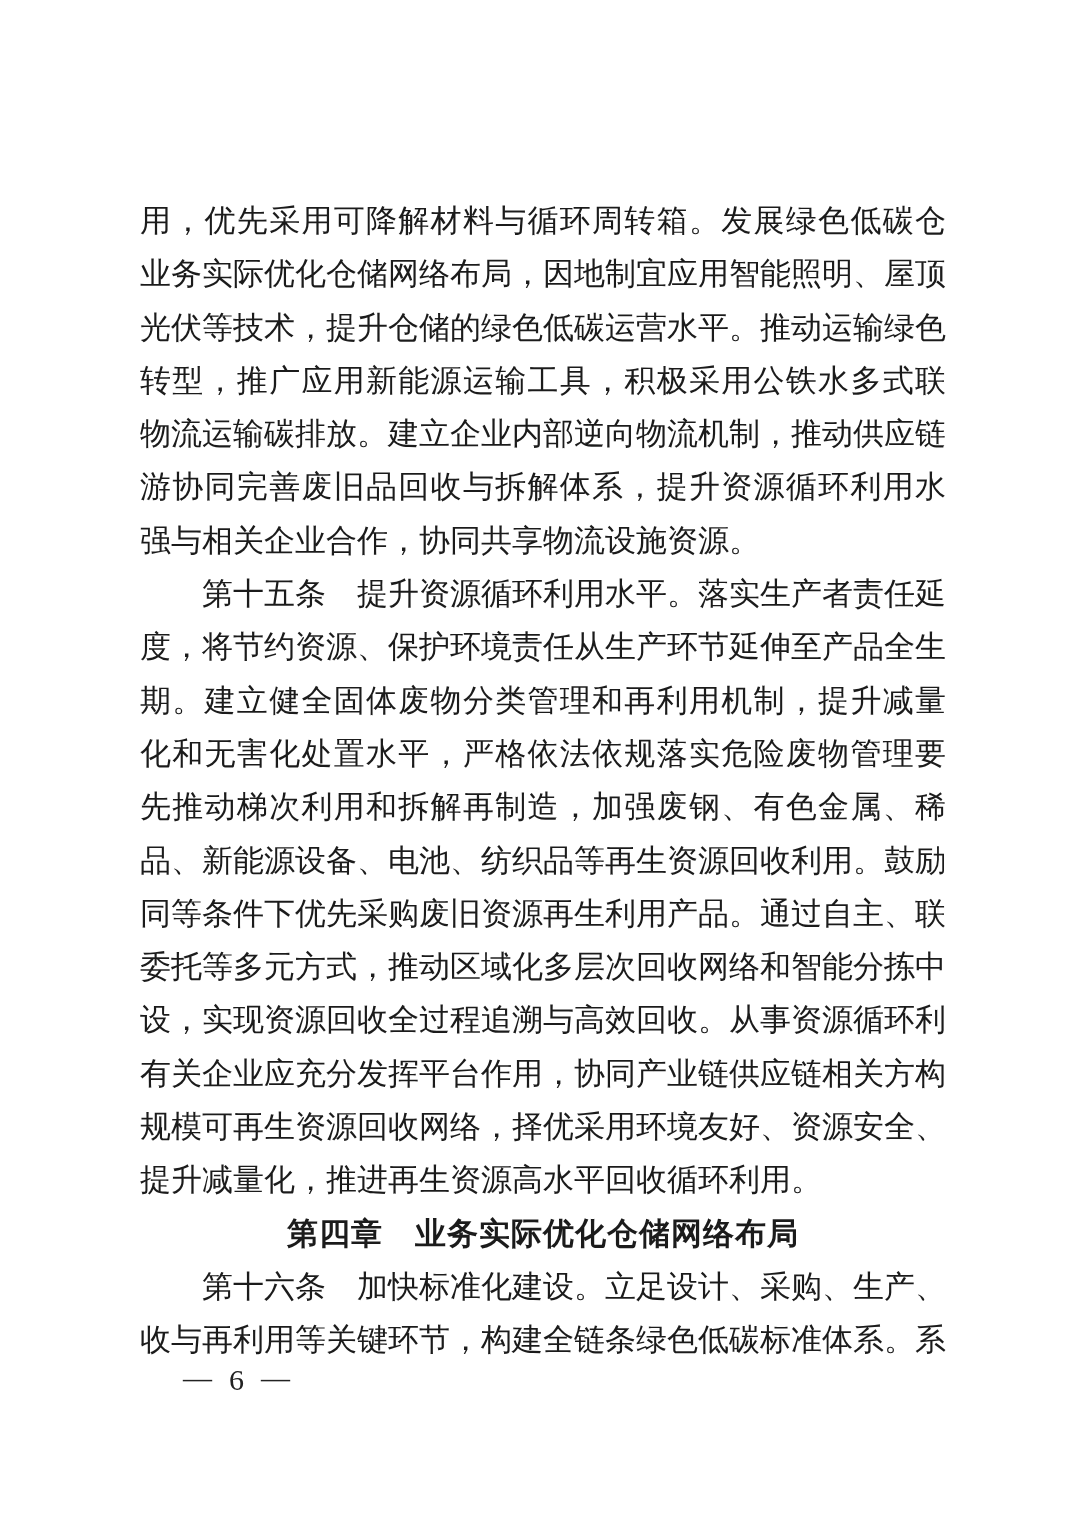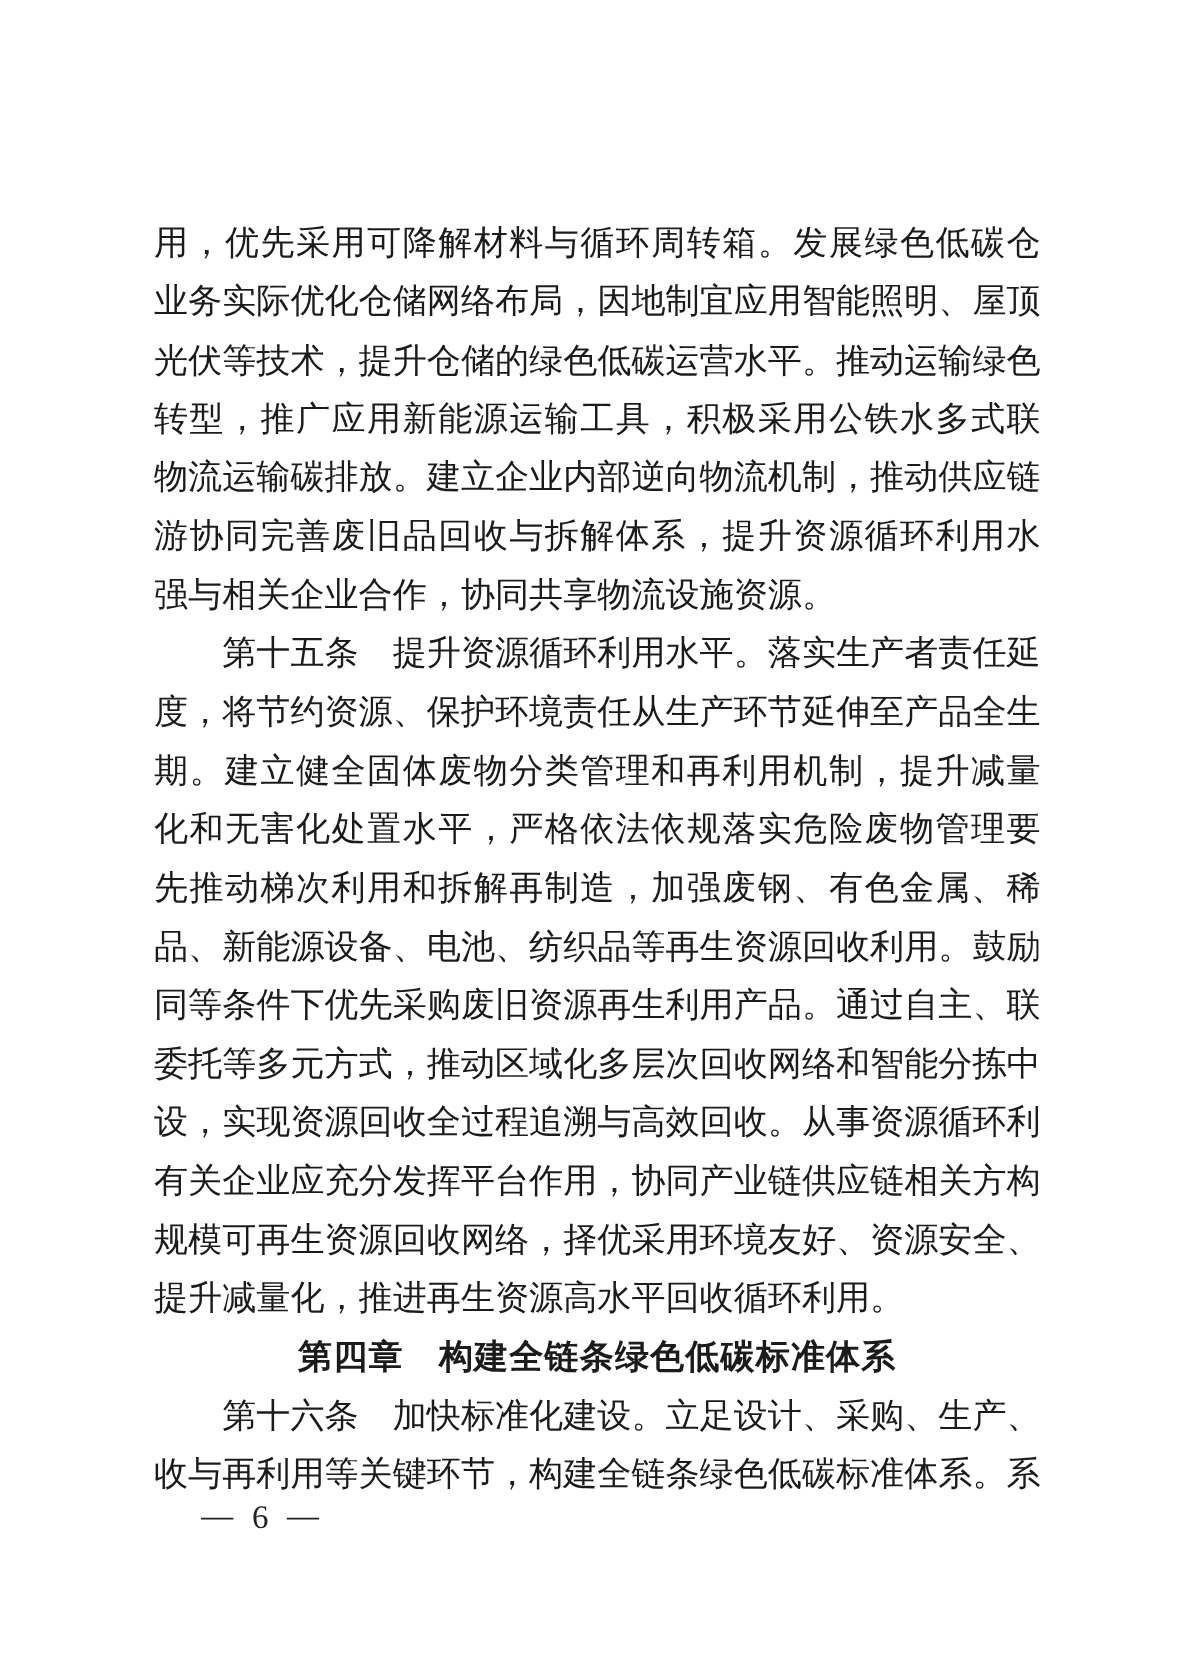--- a/index.html
+++ b/index.html
@@ -93,21 +93,21 @@
     <div class="line">期。建立健全固体废物分类管理和再利用机制，提升减量化、资源</div>
     <div class="line">化和无害化处置水平，严格依法依规落实危险废物管理要求。优</div>
     <div class="line">先推动梯次利用和拆解再制造，加强废钢、有色金属、稀土、电子产</div>
     <div class="line">品、新能源设备、电池、纺织品等再生资源回收利用。鼓励企业在</div>
     <div class="line">同等条件下优先采购废旧资源再生利用产品。通过自主、联合或</div>
     <div class="line">委托等多元方式，推动区域化多层次回收网络和智能分拣中心建</div>
     <div class="line">设，实现资源回收全过程追溯与高效回收。从事资源循环利用的</div>
     <div class="line">有关企业应充分发挥平台作用，协同产业链供应链相关方构建大</div>
     <div class="line">规模可再生资源回收网络，择优采用环境友好、资源安全、经济高</div>
     <div class="line pl">提升减量化，推进再生资源高水平回收循环利用。</div>
-    <div class="line heading">第四章　构建全链条绿色低碳标准体系</div>
+    <div class="line heading">第四章　业务实际优化仓储网络布局</div>
     <div class="line indent">第十六条　加快标准化建设。立足设计、采购、生产、物流、回</div>
     <div class="line">收与再利用等关键环节，构建全链条绿色低碳标准体系。系统梳</div>
   </div>
 
   <div class="footer">
     <span class="dash">—</span>
     <span class="num">6</span>
     <span class="dash">—</span>
   </div>
 

